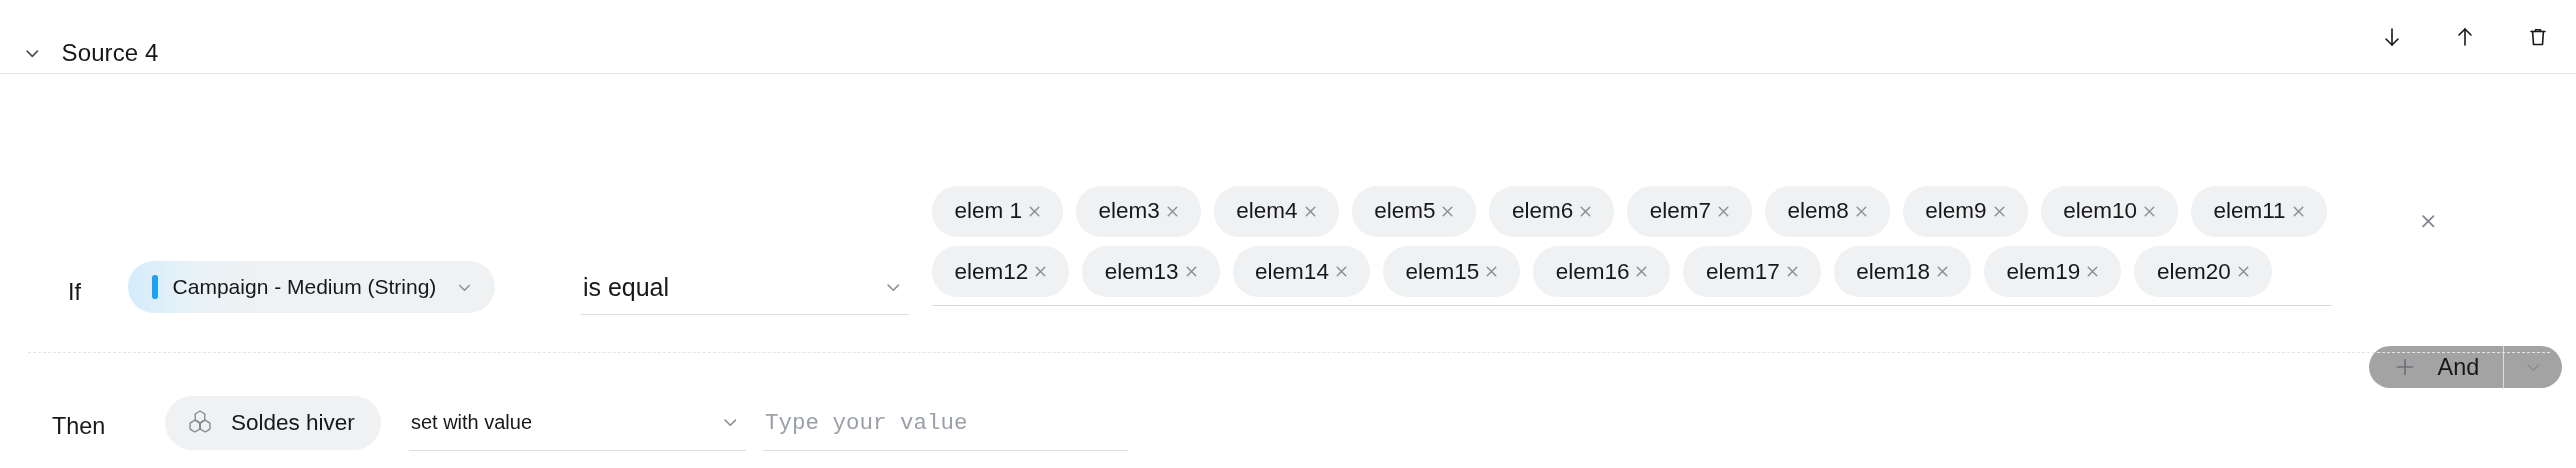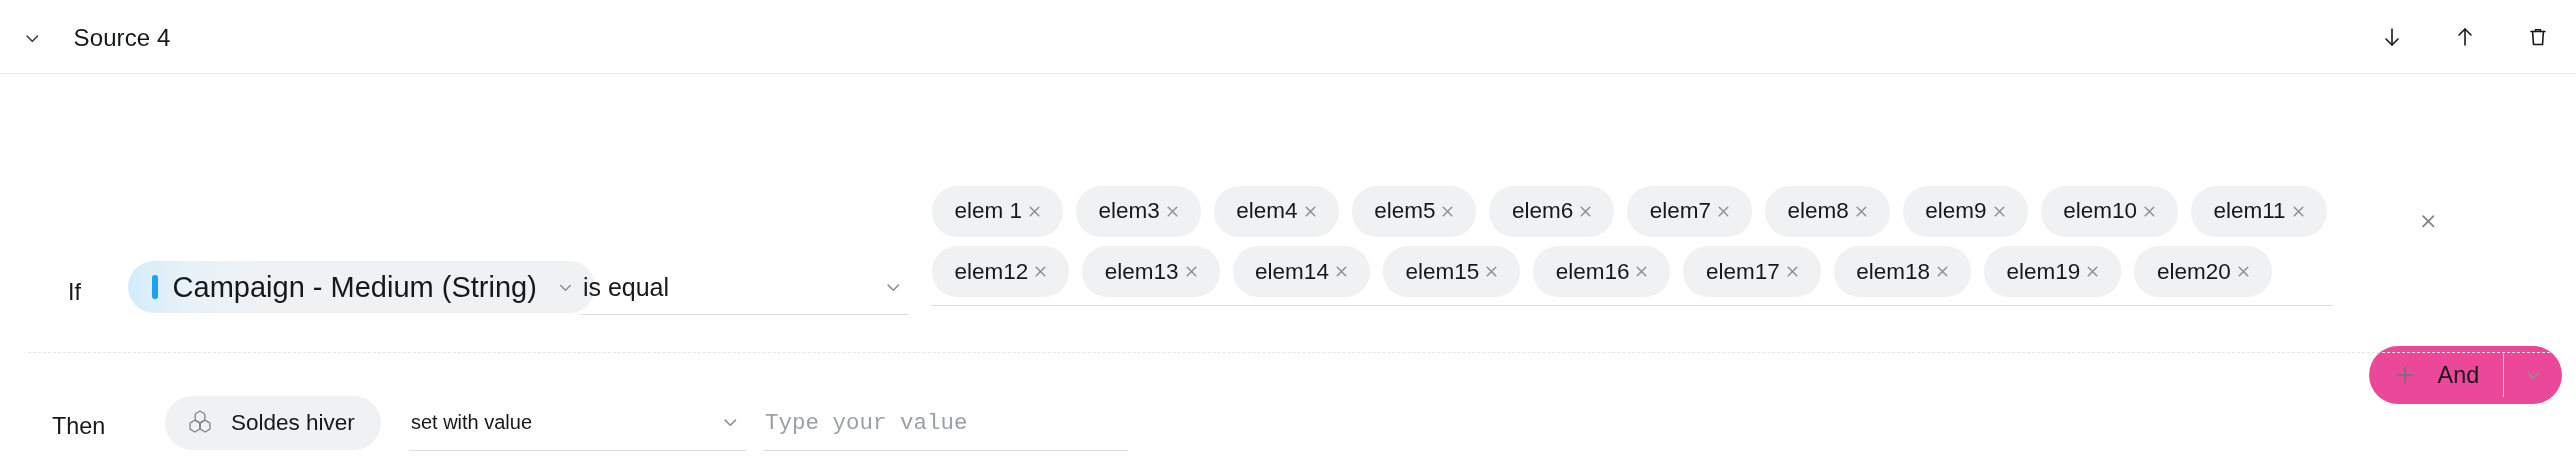--- a/index.html
+++ b/index.html
@@ -28,25 +28,25 @@
     left: 0;
     top: 0;
     width: 2576px;
     height: 74px;
     border-bottom: 0.9px solid #e6e7e9;
     box-sizing: border-box;
   }
   .header-left {
     position: absolute;
     left: 20.6px;
-    top: 1px;
+    top: 16px;
     height: 74px;
     display: flex;
     align-items: center;
-    gap: 29px;
+    gap: 17px;
   }
   .collapse-caret {
     width: 24px;
     height: 24px;
     display: flex;
     align-items: center;
     justify-content: center;
     cursor: pointer;
   }
   .source-title {
@@ -108,21 +108,21 @@
     cursor: pointer;
   }
   .field-marker {
     width: 5.6px;
     height: 23.4px;
     border-radius: 2.8px;
     background: #1ea1f2;
     flex: 0 0 auto;
   }
   .field-pill-text {
-    font-size: 29px;
+    font-size: 21px;
     color: #17181a;
     white-space: nowrap;
   }
   .pill-caret {
     margin-left: 3.7px;
     display: flex;
     align-items: center;
     flex: 0 0 auto;
   }
 
@@ -196,23 +196,23 @@
     align-items: center;
     justify-content: center;
     cursor: pointer;
   }
 
   
   .and-button {
     position: absolute;
     left: 2369px;
     top: 272px;
-    height: 58px;
+    height: 42px;
     border-radius: 29px;
-    background: #ec4899;
+    background: #a3a3a3;
     display: flex;
     align-items: center;
     cursor: pointer;
   }
   .and-main {
     display: flex;
     align-items: center;
     gap: 20.6px;
     padding: 0 24px 0 24px;
     height: 100%;

